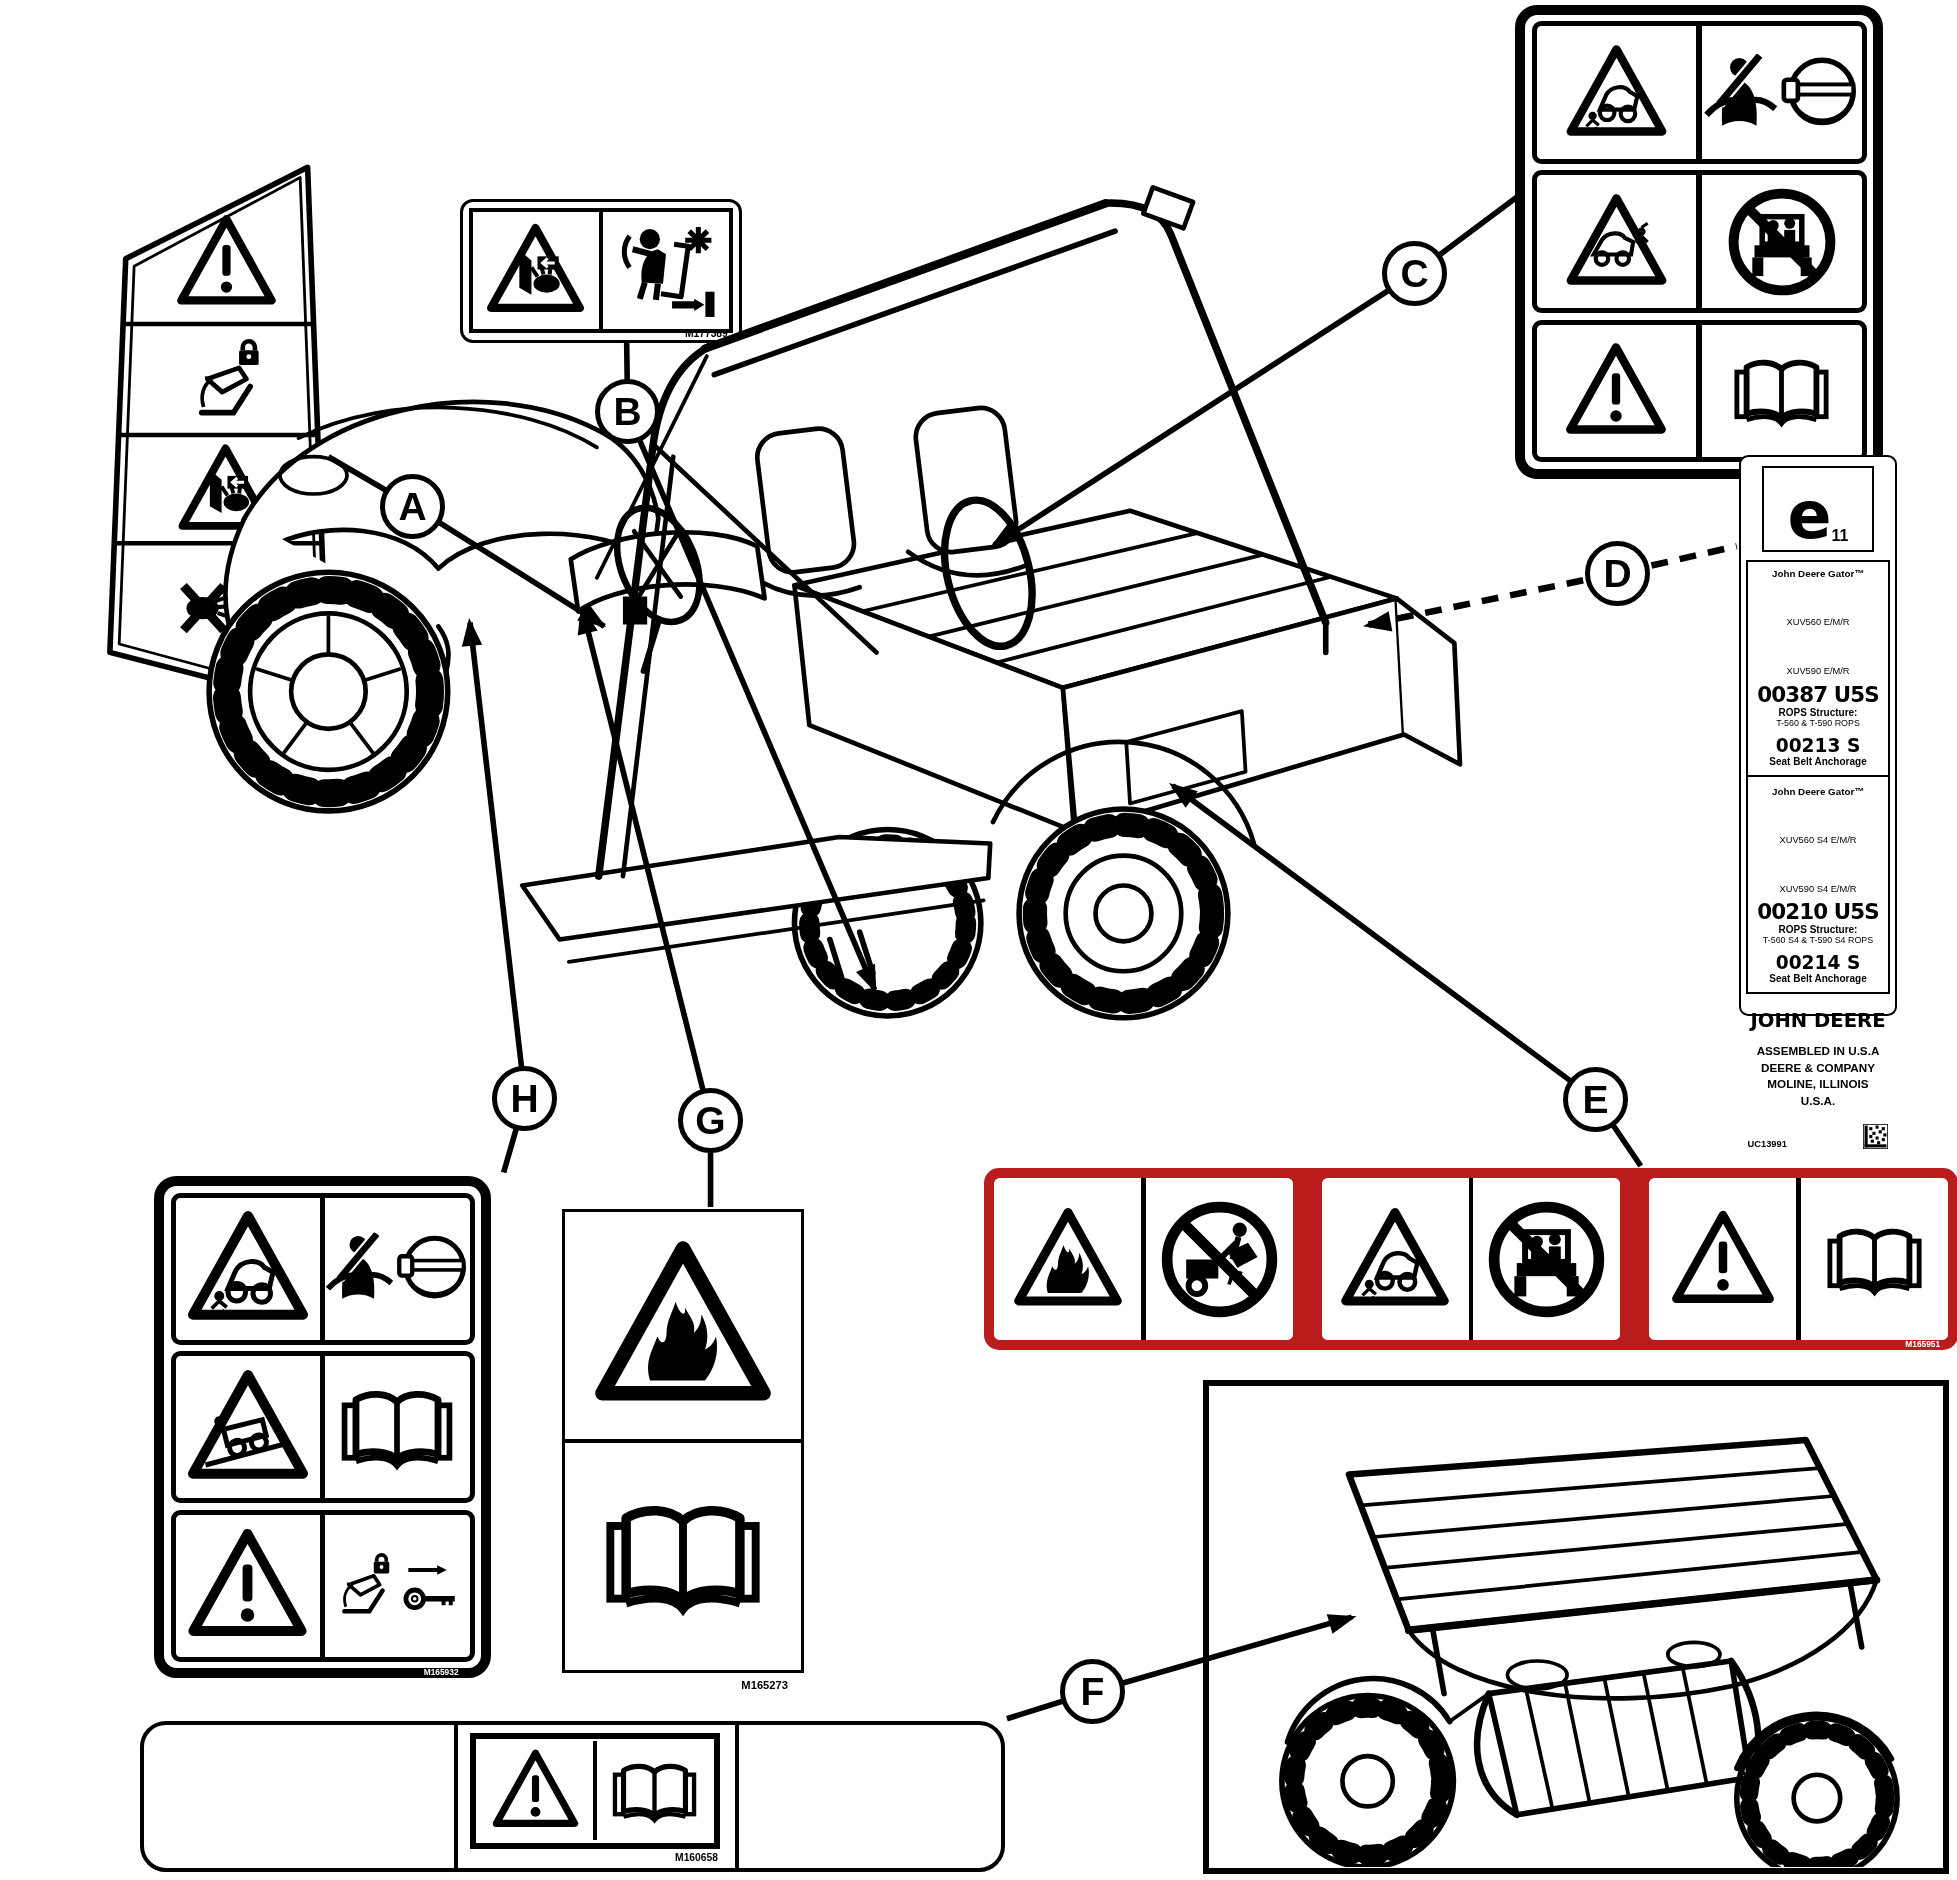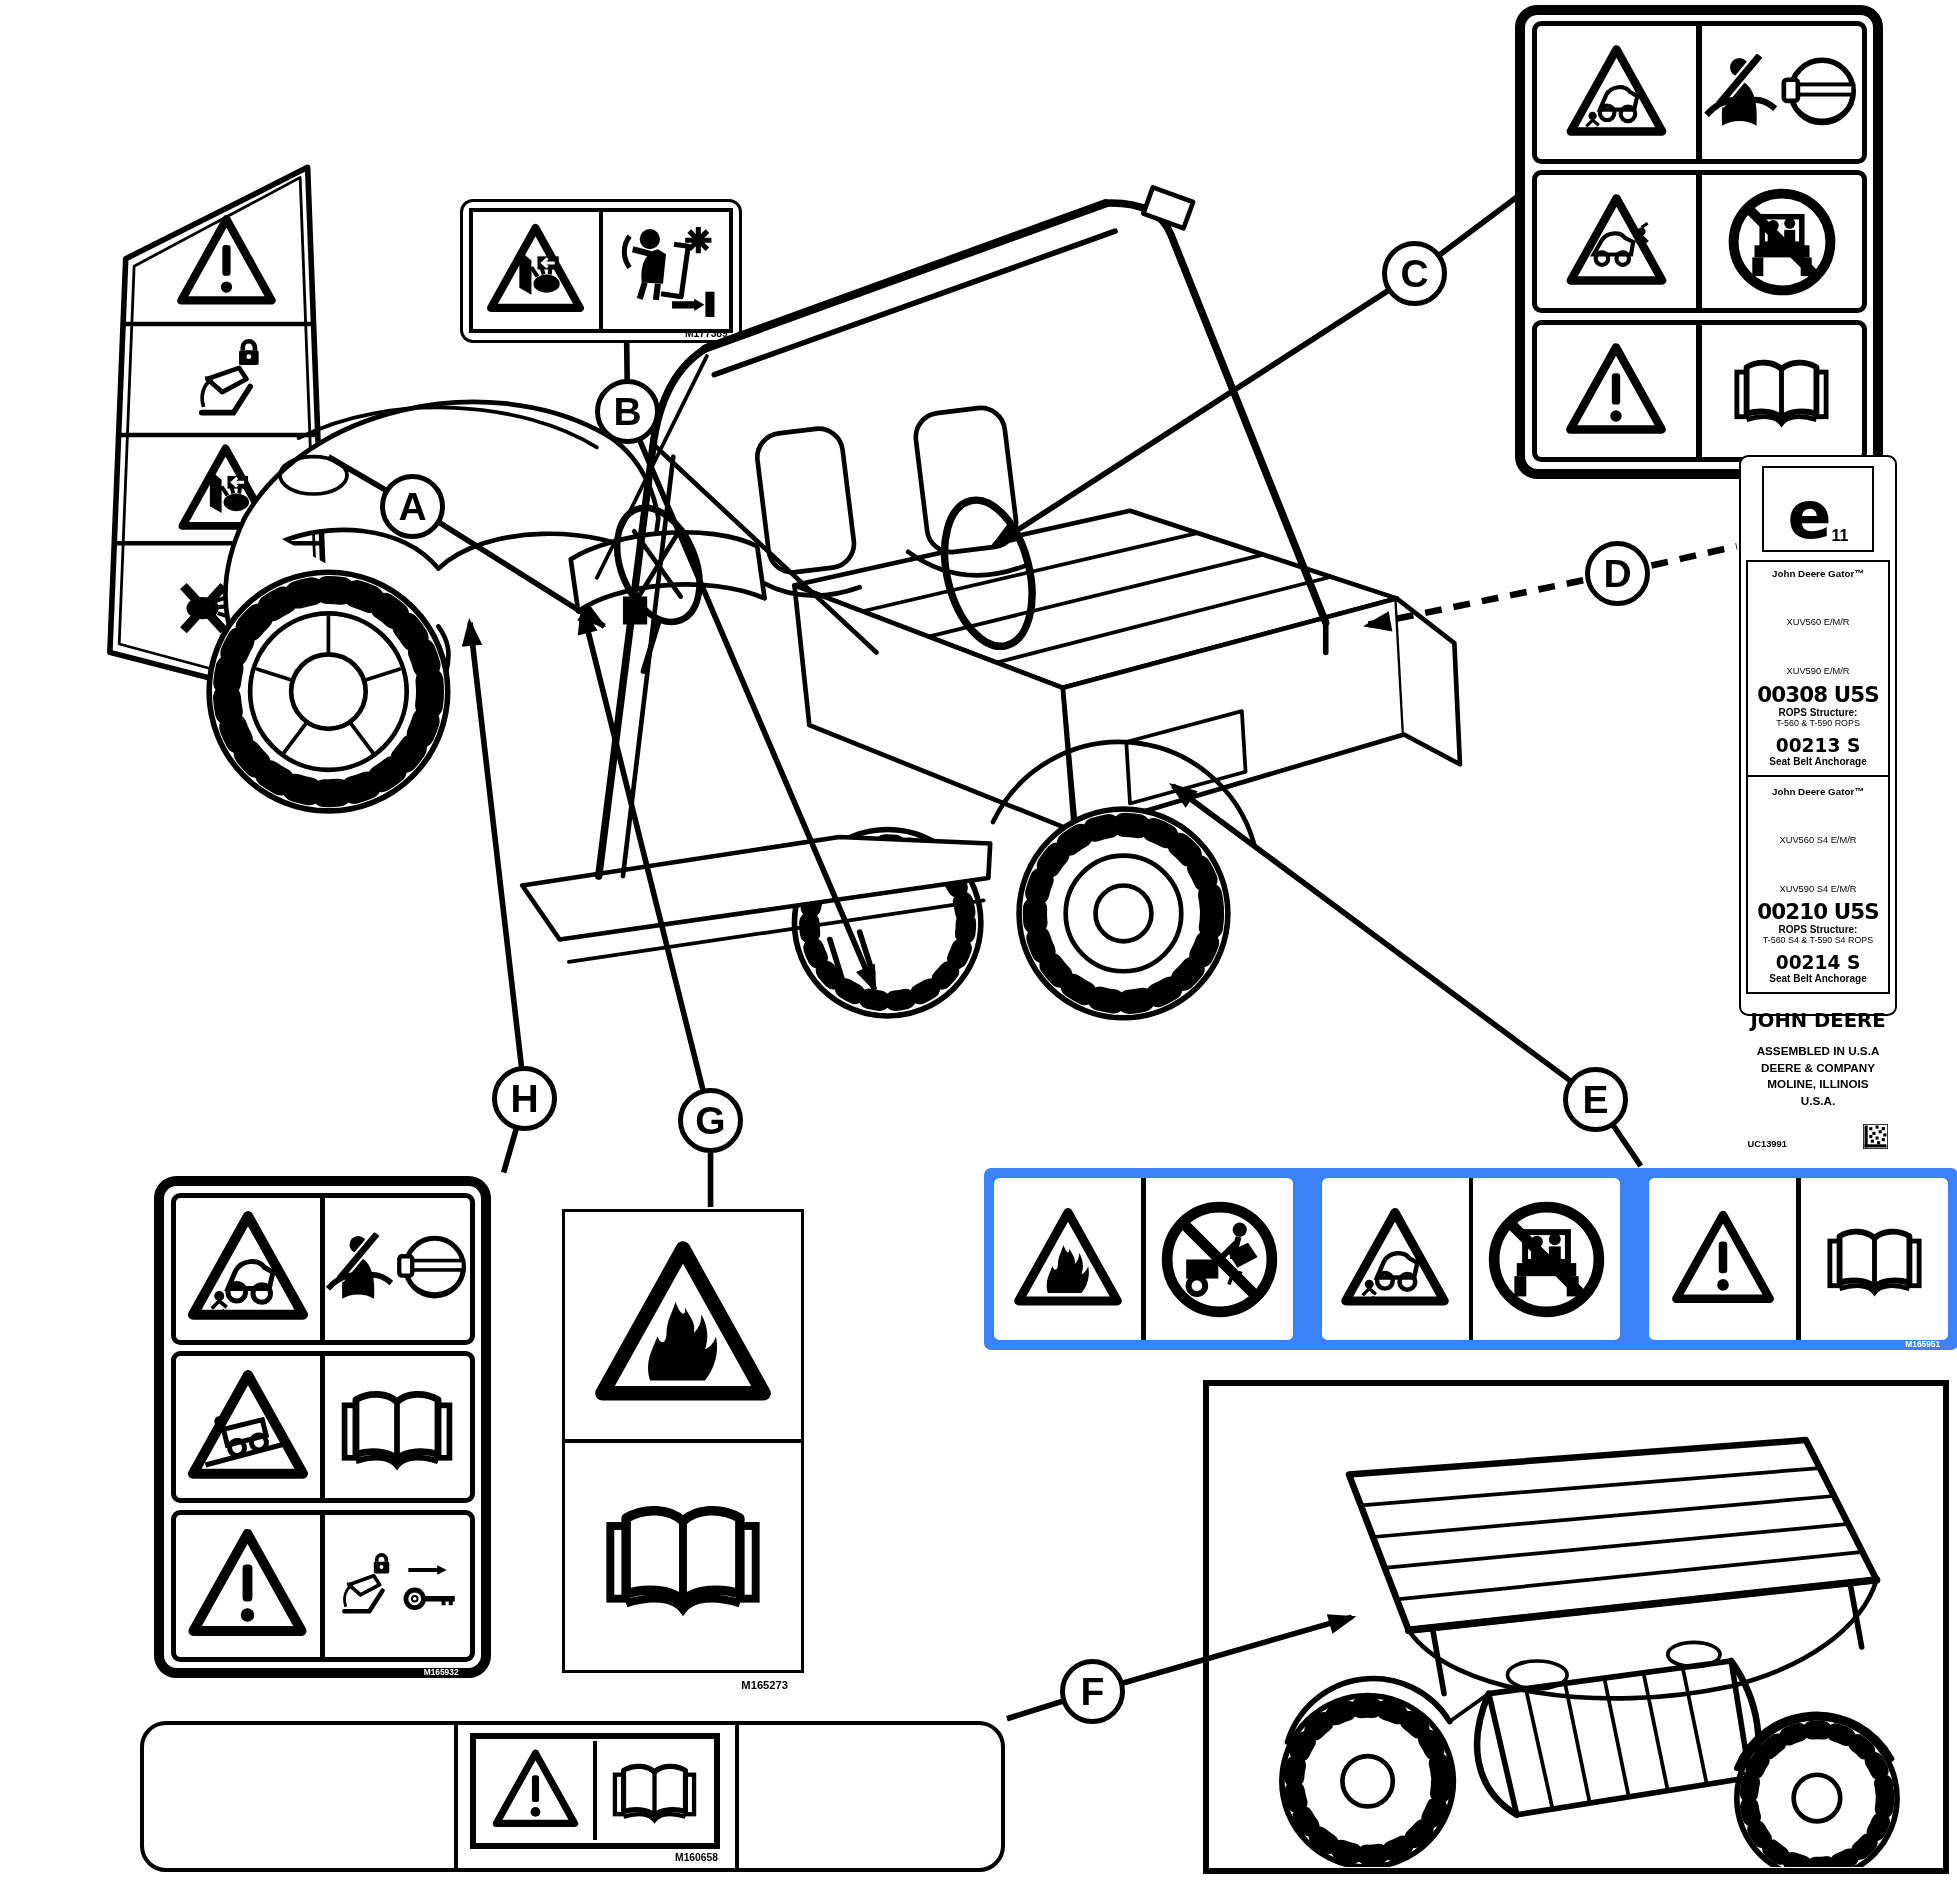--- a/index.html
+++ b/index.html
@@ -292,21 +292,21 @@
 
 <div class="lbl" id="cert" style="left:1739px;top:455px;width:158px;height:561px;">
   <div class="ebox">
     <span class="e">e</span>
     <span class="esub">11</span>
   </div>
   <div class="models">
     <div class="mt">John Deere Gator™</div>
     <div class="mm">XUV560 E/M/R</div>
     <div class="mm">XUV590 E/M/R</div>
-    <div class="code">00308 U5S</div>
+    <div class="code">00387 U5S</div>
     <div class="sl">ROPS Structure:</div>
     <div class="sm">T-560 &amp; T-590 ROPS</div>
     <div class="code2">00213 S</div>
     <div class="sl">Seat Belt Anchorage</div>
     <div class="mdiv"></div>
     <div class="mt">John Deere Gator™</div>
     <div class="mm">XUV560 S4 E/M/R</div>
     <div class="mm">XUV590 S4 E/M/R</div>
     <div class="code">00210 U5S</div>
     <div class="sl">ROPS Structure:</div>
@@ -322,21 +322,21 @@
     <div>U.S.A.</div>
   </div>
   <div class="foot">
     <span class="ucode">UC13991</span>
     <svg width="25" height="25" viewBox="0 0 32 32">
           <use href="#i-datamatrix"></use>
         </svg>
   </div>
 </div>
 
-<div class="lbl" style="left:984px;top:1168px;width:974px;height:182px;background:#3b82f6;border-radius:7px;padding:10.3px;display:flex;gap:29px;z-index:2;">
+<div class="lbl" style="left:984px;top:1168px;width:974px;height:182px;background:#b91c1c;border-radius:15px;padding:10.3px;display:flex;gap:29px;z-index:2;">
   <div style="flex:1;background:#fff;border-radius:5.6px;display:flex;">
     <div class="cell">
           <svg width="112" height="119" viewBox="0 0 100 100">
             <use href="#i-warn-fire"></use>
           </svg>
         </div>
     <div class="vdiv" style="width:4.7px"></div>
     <div class="cell">
           <svg width="119" height="119" viewBox="0 0 100 100">
             <use href="#i-no-fuel"></use>

